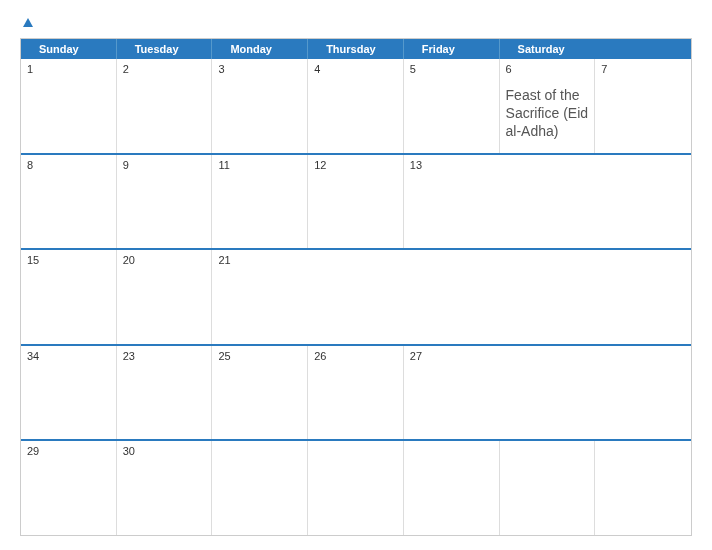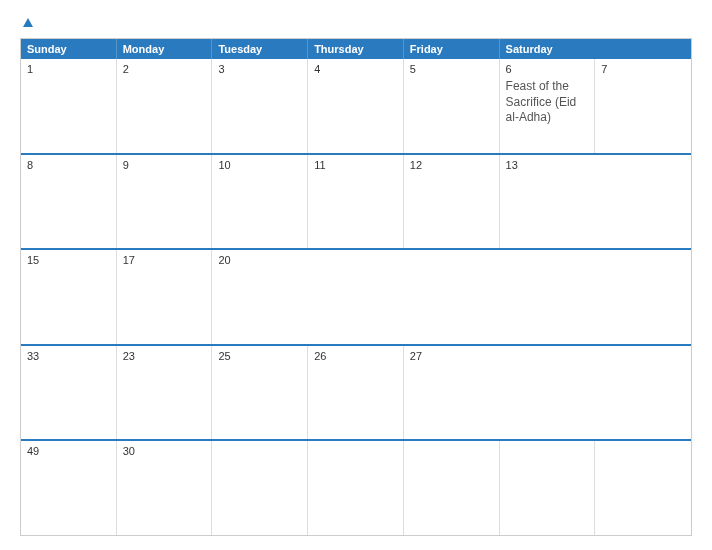--- a/index.html
+++ b/index.html
@@ -43,21 +43,21 @@
       border: 1px solid #ccc;
     }
     .cal-header-row {
       display: grid;
       grid-template-columns: repeat(7, 1fr);
       background: #2a7abf;
     }
     .cal-header-cell {
       color: #fff;
       font-size: 11px;
-      padding: 4px 6px;
+      padding: 4px 18px;
       font-weight: bold;
       border-right: 1px solid #5599cc;
     }
     .cal-header-cell:last-child { border-right: none; }
     .cal-body {
       flex: 1;
       display: flex;
       flex-direction: column;
     }
     .cal-week {
@@ -82,24 +82,24 @@
     }
     .cal-cell:last-child { border-right: none; }
     .cal-cell.empty { background: #fff; }
     .day-num {
       font-size: 11px;
       color: #333;
       font-weight: normal;
       margin-bottom: 2px;
     }
     .holiday-text {
-      font-size: 12px;
+      font-size: 14px;
       color: #555;
       line-height: 1.3;
-      margin-top: 2px;
+      margin-top: 9px;
     }
     .logo-top {
       display: flex;
       flex-direction: column;
       align-items: flex-start;
     }
     .logo-line1 {
       display: flex;
       align-items: center;
     }
@@ -142,22 +142,22 @@
         <span class="logo-text-blue"></span>
       </div>
     </div>
     <div class="title"></div>
     <div class="country"></div>
   </div>
 
   <div class="calendar">
     <div class="cal-header-row">
     <div class="cal-header-cell">Sunday</div>
+        <div class="cal-header-cell">Tuesday</div>
         <div class="cal-header-cell">Monday</div>
-        <div class="cal-header-cell">Tuesday</div>
         <div class="cal-header-cell">Thursday</div>
         <div class="cal-header-cell">Friday</div>
         <div class="cal-header-cell">Saturday</div>
       </div>
     <div class="cal-body">
     <div class="cal-week">
           <div class="cal-cell">
             <span class="day-num">1</span>
           </div>
           <div class="cal-cell">
@@ -181,63 +181,60 @@
           </div>
         </div>
         <div class="cal-week">
           <div class="cal-cell">
             <span class="day-num">8</span>
           </div>
           <div class="cal-cell">
             <span class="day-num">9</span>
           </div>
           <div class="cal-cell">
-            <span class="day-num">10</span>
-          </div>
-          <div class="cal-cell">
             <span class="day-num">11</span>
           </div>
           <div class="cal-cell">
             <span class="day-num">12</span>
           </div>
           <div class="cal-cell">
             <span class="day-num">13</span>
           </div>
         </div>
         <div class="cal-week">
           <div class="cal-cell">
             <span class="day-num">15</span>
           </div>
           <div class="cal-cell">
-            <span class="day-num">17</span>
-          </div>
-          <div class="cal-cell">
             <span class="day-num">20</span>
           </div>
-        </div>
-        <div class="cal-week">
-          <div class="cal-cell">
-            <span class="day-num">33</span>
+          <div class="cal-cell">
+            <span class="day-num">21</span>
+          </div>
+        </div>
+        <div class="cal-week">
+          <div class="cal-cell">
+            <span class="day-num">34</span>
           </div>
           <div class="cal-cell">
             <span class="day-num">23</span>
           </div>
           <div class="cal-cell">
             <span class="day-num">25</span>
           </div>
           <div class="cal-cell">
             <span class="day-num">26</span>
           </div>
           <div class="cal-cell">
             <span class="day-num">27</span>
           </div>
         </div>
         <div class="cal-week">
           <div class="cal-cell">
-            <span class="day-num">49</span>
+            <span class="day-num">29</span>
           </div>
           <div class="cal-cell">
             <span class="day-num">30</span>
           </div>
           <div class="cal-cell empty"></div>
           <div class="cal-cell empty"></div>
           <div class="cal-cell empty"></div>
           <div class="cal-cell empty"></div>
           <div class="cal-cell empty"></div>
         </div>

